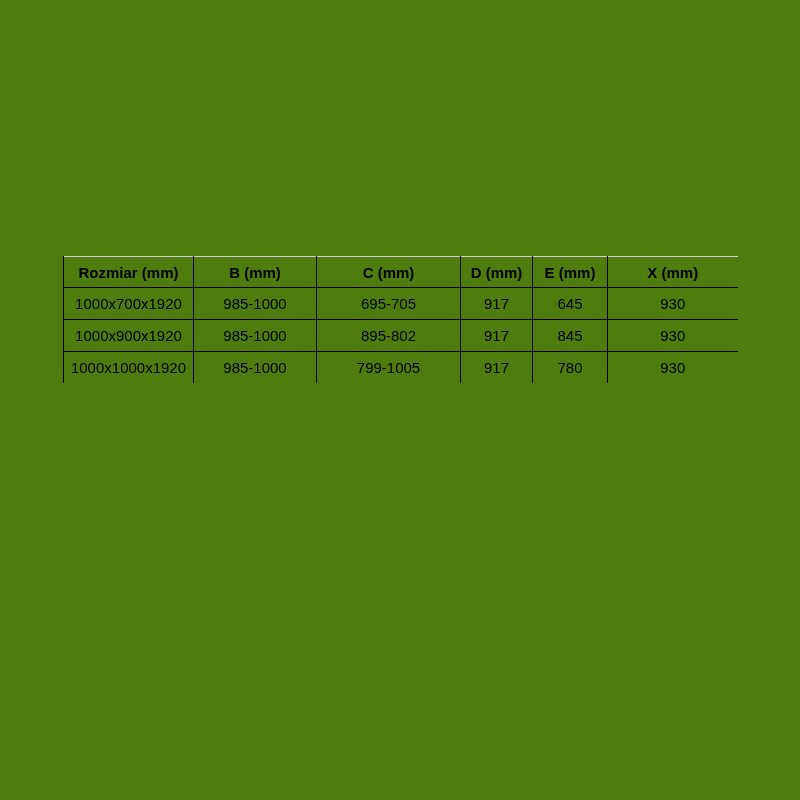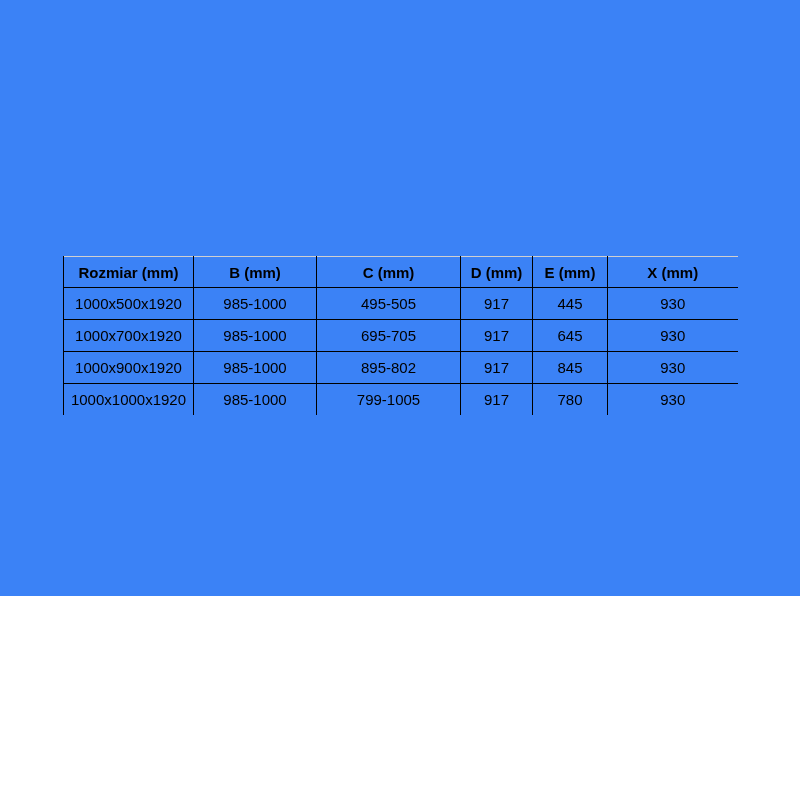--- a/index.html
+++ b/index.html
@@ -3,22 +3,22 @@
 <meta charset="utf-8">
 <style>
   html, body {
     margin: 0;
     padding: 0;
     background: #ffffff;
   }
   .stage {
     position: relative;
     width: 800px;
-    height: 596px;
-    background: #3b82f6;
+    height: 800px;
+    background: #4d7c0f;
     font-family: "Liberation Sans", "DejaVu Sans", sans-serif;
     overflow: hidden;
   }
   table.size-table {
     position: absolute;
     left: 63px;
     top: 256px;
     width: 674px;
     border-collapse: collapse;
     table-layout: fixed;
@@ -67,28 +67,20 @@
         <th>Rozmiar (mm)</th>
         <th>B (mm)</th>
         <th>C (mm)</th>
         <th>D (mm)</th>
         <th>E (mm)</th>
         <th>X (mm)</th>
       </tr>
     </thead>
     <tbody>
       <tr>
-        <td>1000x500x1920</td>
-        <td>985-1000</td>
-        <td>495-505</td>
-        <td>917</td>
-        <td>445</td>
-        <td>930</td>
-      </tr>
-      <tr>
         <td>1000x700x1920</td>
         <td>985-1000</td>
         <td>695-705</td>
         <td>917</td>
         <td>645</td>
         <td>930</td>
       </tr>
       <tr>
         <td>1000x900x1920</td>
         <td>985-1000</td>

